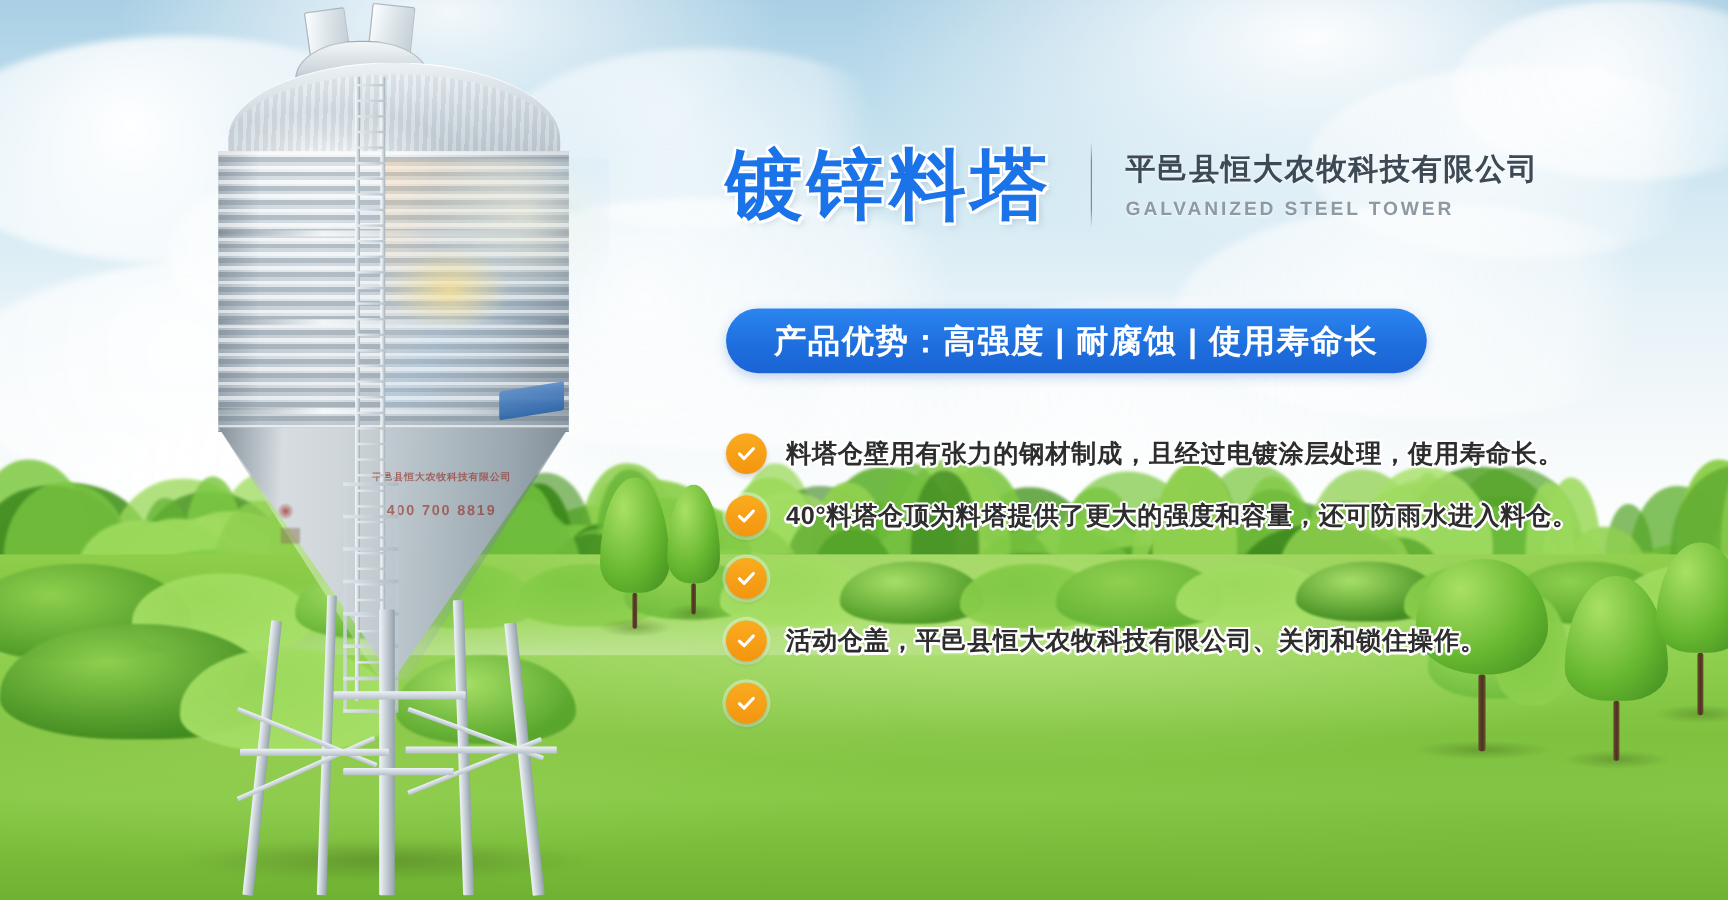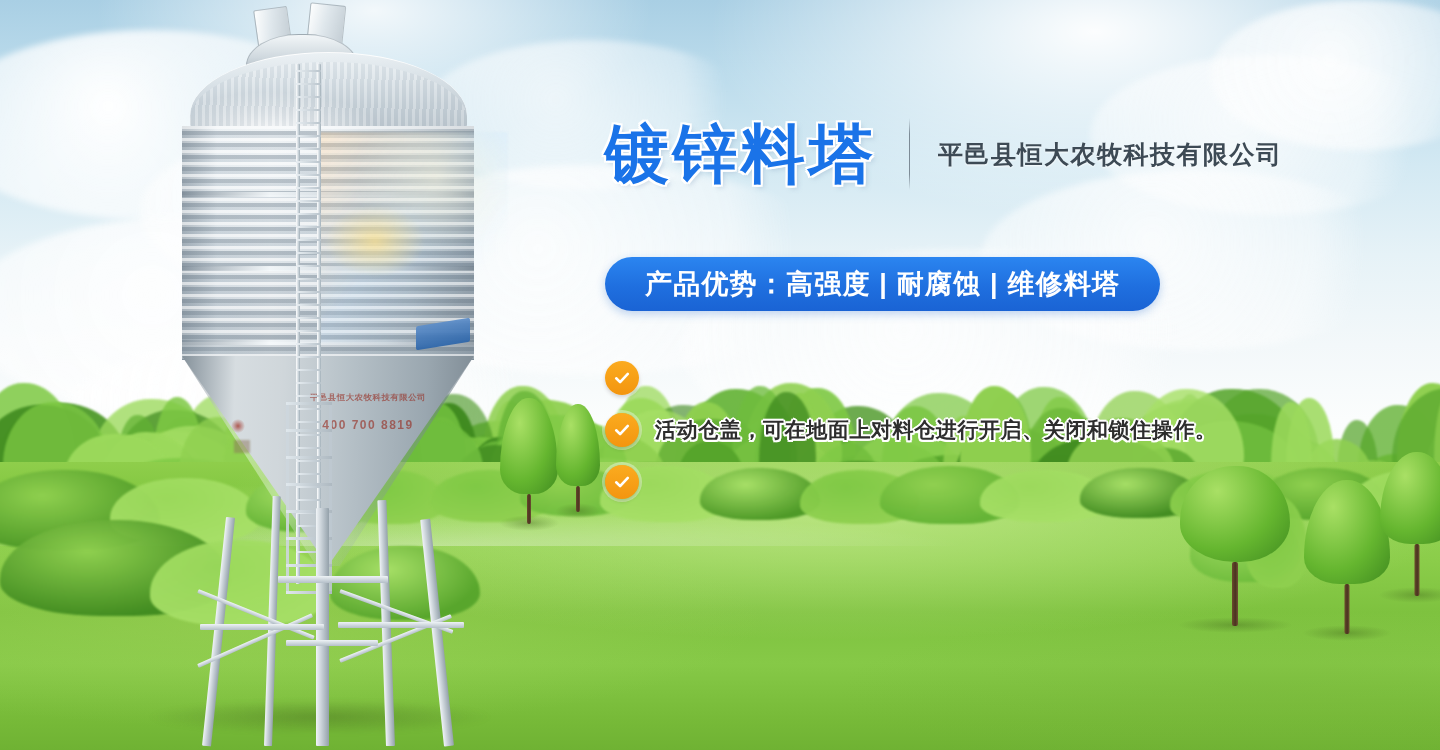--- a/index.html
+++ b/index.html
@@ -675,42 +675,59 @@
     <div class="brace" style="left:118px; top:636px; width:92px;  height:6px; transform:none;"></div>
   </div>
 
   <div class="content">
 
     <div class="headline-row">
       <div class="headline">镀锌料塔</div>
       <div class="headline-divider"></div>
       <div class="company-block">
         <div class="company-name">平邑县恒大农牧科技有限公司</div>
+        <div class="company-en">GALVANIZED STEEL TOWER</div>
       </div>
     </div>
 
     <div class="advantage-pill">
-      <span class="advantage-text">产品优势：高强度 | 耐腐蚀 | 维修料塔</span>
+      <span class="advantage-text">产品优势：高强度 | 耐腐蚀 | 使用寿命长</span>
     </div>
 
     <div class="features" id="feature-list">
+        <div class="feature-item">
+          <span class="check-icon">
+            <svg width="20" height="20" viewBox="0 0 20 20" aria-hidden="true">
+              <path d="M4.2 10.3 L8.1 14.1 L15.8 5.9" fill="none" stroke="#ffffff" stroke-width="2.6" stroke-linecap="round" stroke-linejoin="round"></path>
+            </svg>
+          </span>
+          <span class="feature-text">料塔仓壁用有张力的钢材制成，且经过电镀涂层处理，使用寿命长。</span>
+        </div>
+        <div class="feature-item">
+          <span class="check-icon">
+            <svg width="20" height="20" viewBox="0 0 20 20" aria-hidden="true">
+              <path d="M4.2 10.3 L8.1 14.1 L15.8 5.9" fill="none" stroke="#ffffff" stroke-width="2.6" stroke-linecap="round" stroke-linejoin="round"></path>
+            </svg>
+          </span>
+          <span class="feature-text">40°料塔仓顶为料塔提供了更大的强度和容量，还可防雨水进入料仓。</span>
+        </div>
         <div class="feature-item">
           <span class="check-icon">
             <svg width="20" height="20" viewBox="0 0 20 20" aria-hidden="true">
               <path d="M4.2 10.3 L8.1 14.1 L15.8 5.9" fill="none" stroke="#ffffff" stroke-width="2.6" stroke-linecap="round" stroke-linejoin="round"></path>
             </svg>
           </span>
         </div>
         <div class="feature-item">
           <span class="check-icon">
             <svg width="20" height="20" viewBox="0 0 20 20" aria-hidden="true">
               <path d="M4.2 10.3 L8.1 14.1 L15.8 5.9" fill="none" stroke="#ffffff" stroke-width="2.6" stroke-linecap="round" stroke-linejoin="round"></path>
             </svg>
           </span>
-          <span class="feature-text">活动仓盖，可在地面上对料仓进行开启、关闭和锁住操作。</span>
+          <span class="feature-text">活动仓盖，平邑县恒大农牧科技有限公司、关闭和锁住操作。</span>
         </div>
         <div class="feature-item">
           <span class="check-icon">
             <svg width="20" height="20" viewBox="0 0 20 20" aria-hidden="true">
               <path d="M4.2 10.3 L8.1 14.1 L15.8 5.9" fill="none" stroke="#ffffff" stroke-width="2.6" stroke-linecap="round" stroke-linejoin="round"></path>
             </svg>
           </span>
         </div>
       </div>
 

